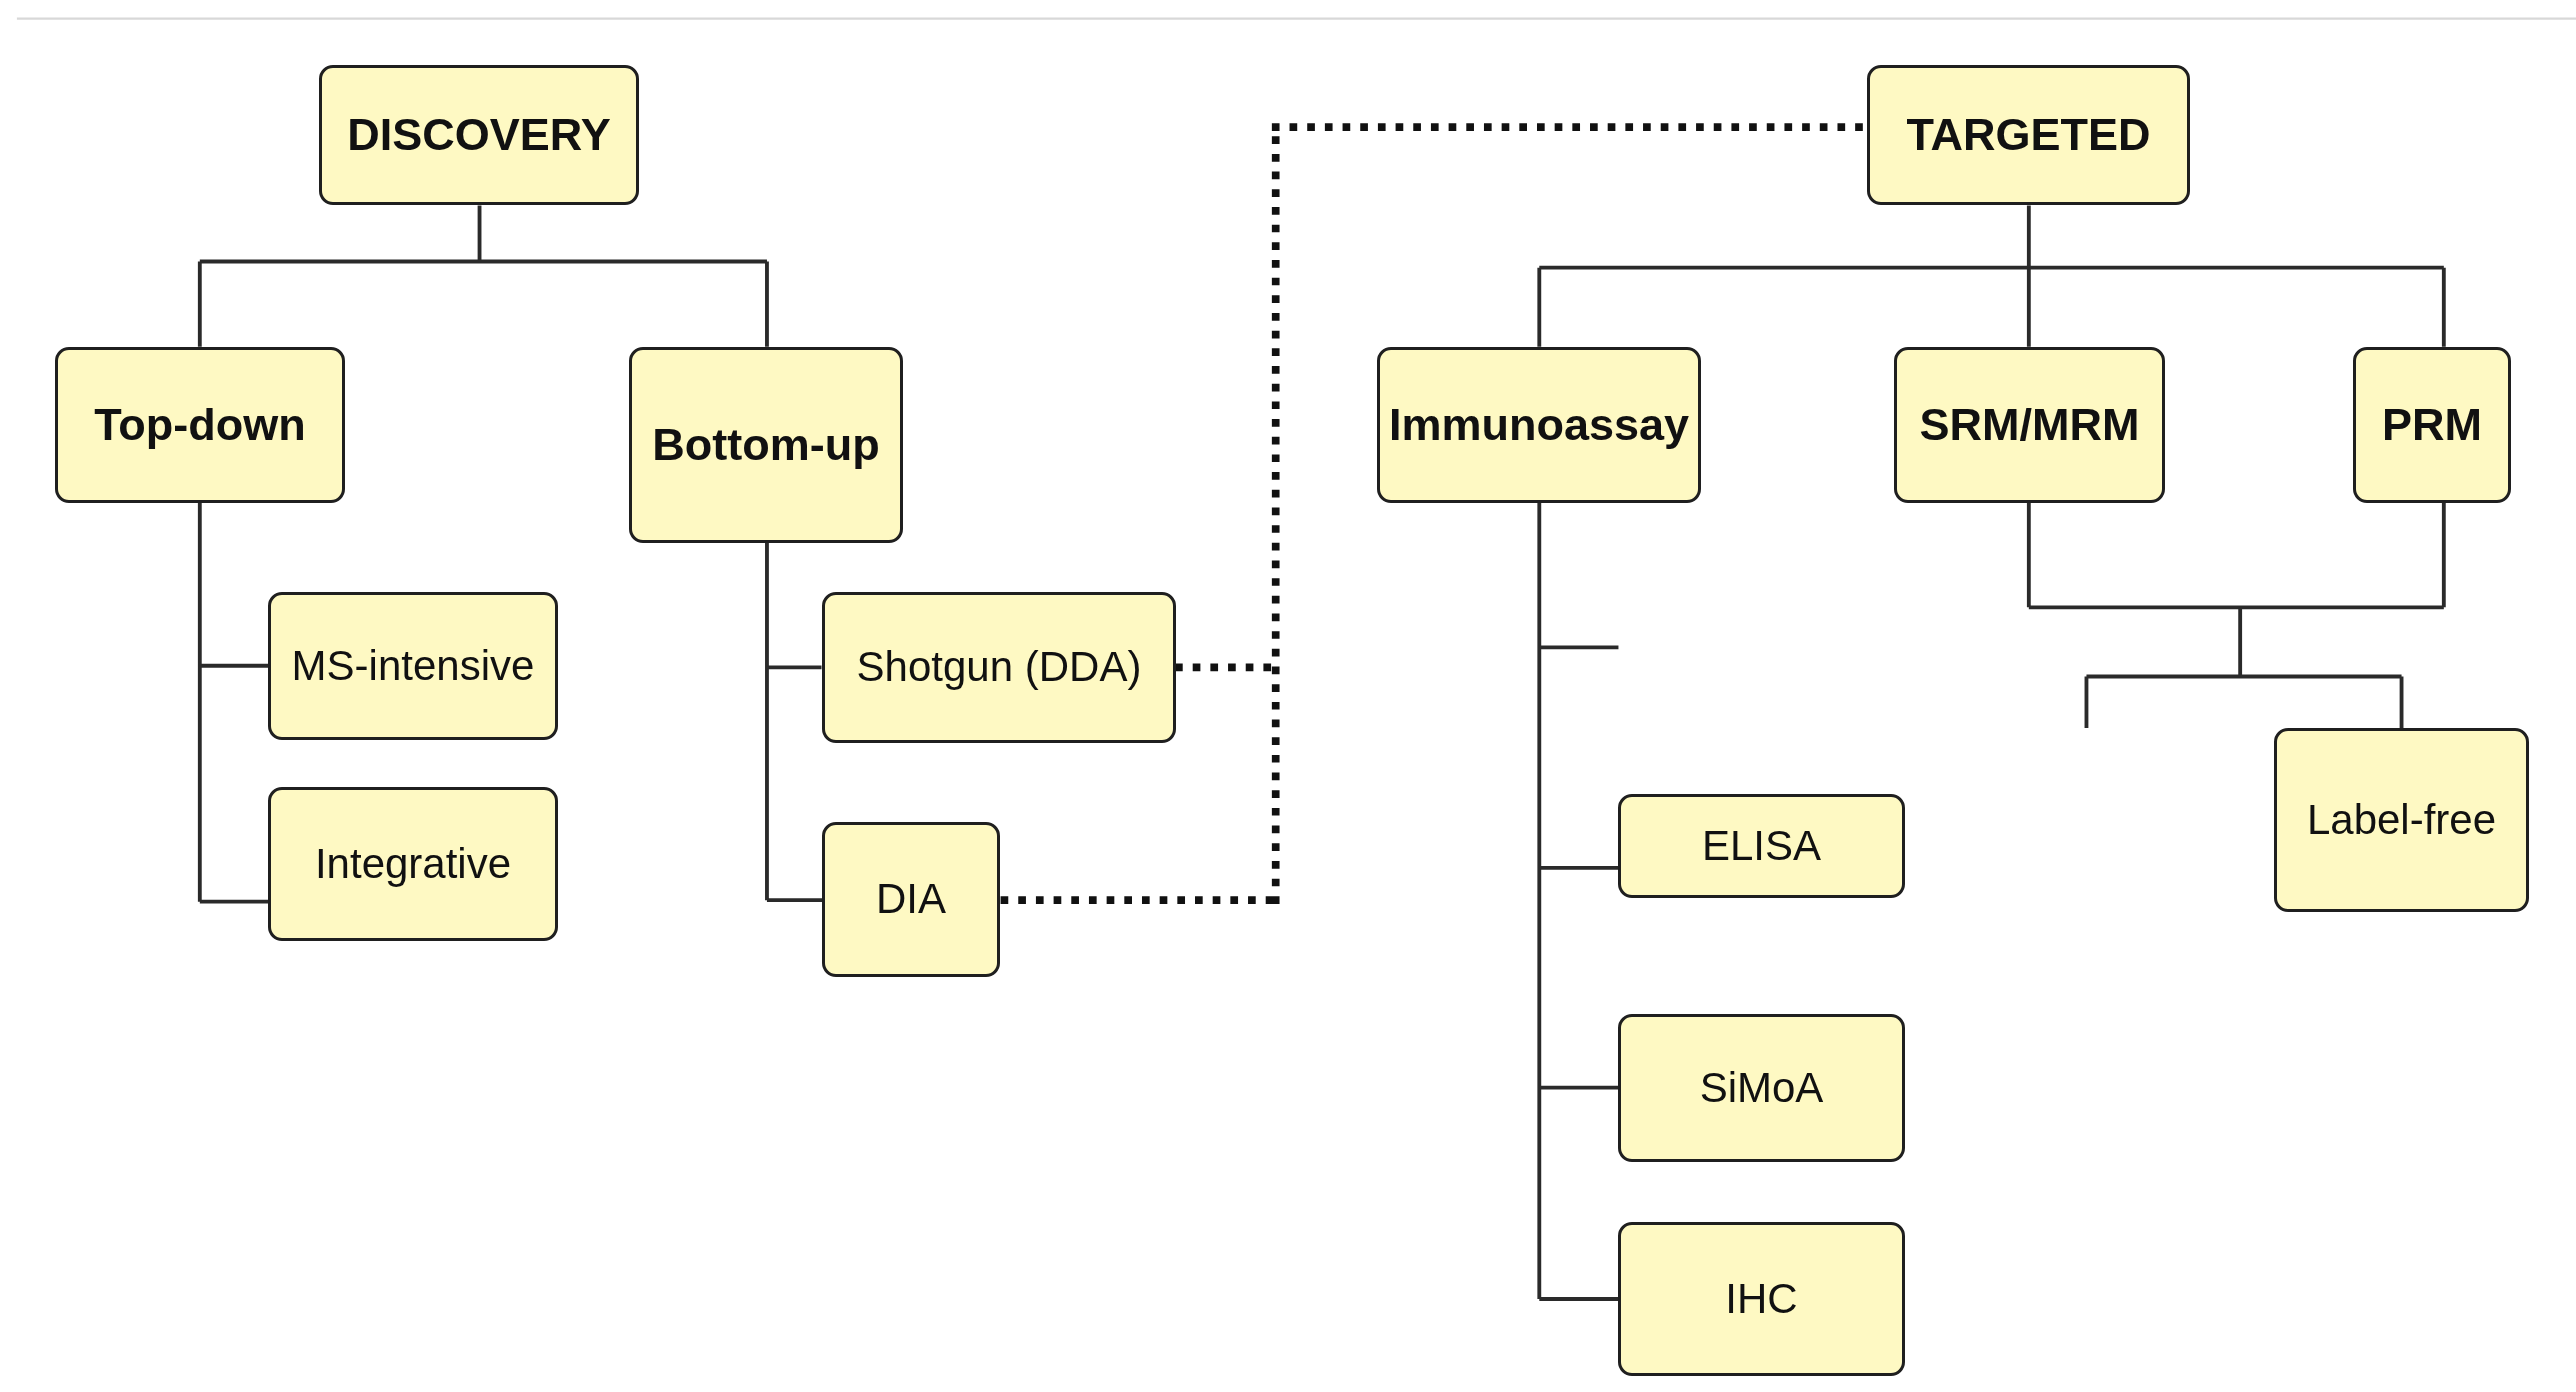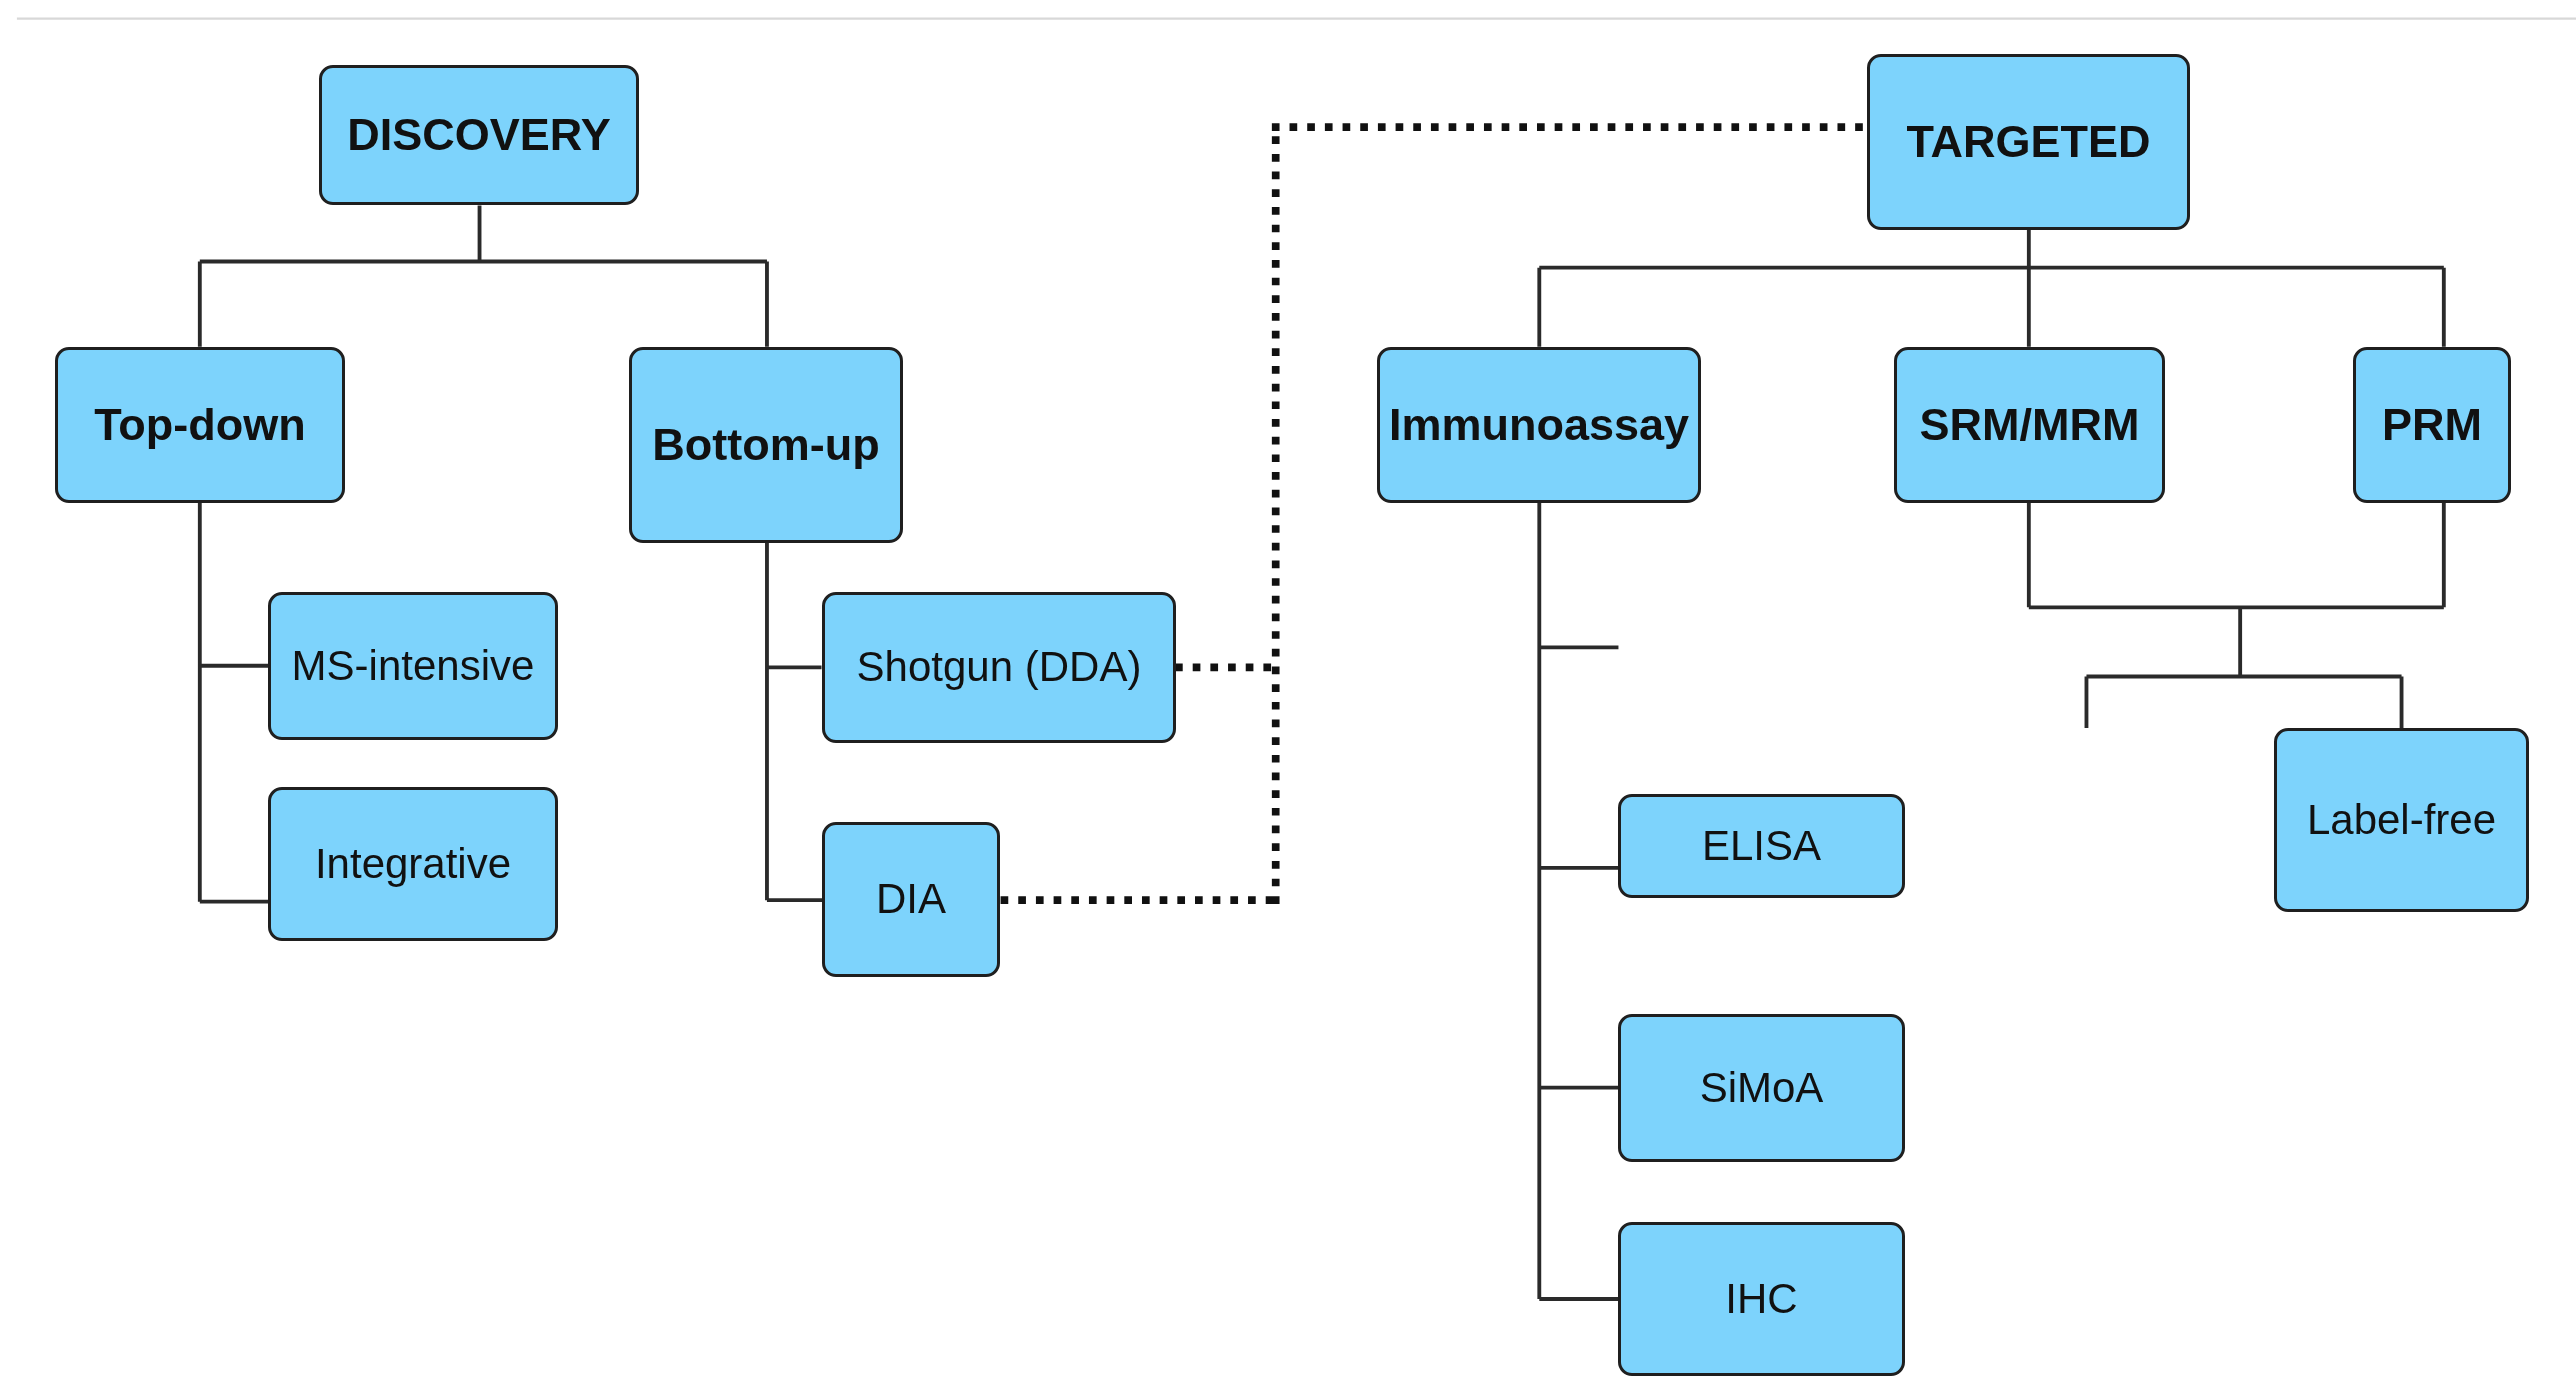--- a/index.html
+++ b/index.html
@@ -35,21 +35,21 @@
     stroke-dasharray:10 13;
     stroke-linecap:butt;
   }
   .frame-line{
     stroke:var(--frame);
     stroke-width:3;
   }
   .node{
     position:absolute;
     box-sizing:border-box;
-    background:#7dd3fc;
+    background:#fef9c3;
     border:3.8px solid var(--box-border);
     border-radius:14px;
     display:flex;
     align-items:center;
     justify-content:center;
     color:var(--text);
     font-size:42px;
     line-height:1.15;
     text-align:center;
   }
@@ -99,21 +99,21 @@
       M1302 1171 H1660
       M1660 1176 V160
       M1655 165 H2430
     "></path>
   </svg>
 
   <div class="node bold" style="left:319px;top:65px;width:320px;height:140px">
     <span>DISCOVERY</span>
   </div>
 
-  <div class="node bold" style="left:1867px;top:54px;width:323px;height:176px">
+  <div class="node bold" style="left:1867px;top:65px;width:323px;height:140px">
     <span>TARGETED</span>
   </div>
 
   <div class="node bold" style="left:55px;top:347px;width:290px;height:156px">
     <span>Top-down</span>
   </div>
 
   <div class="node bold" style="left:629px;top:347px;width:274px;height:196px">
     <span>Bottom-up</span>
   </div>

